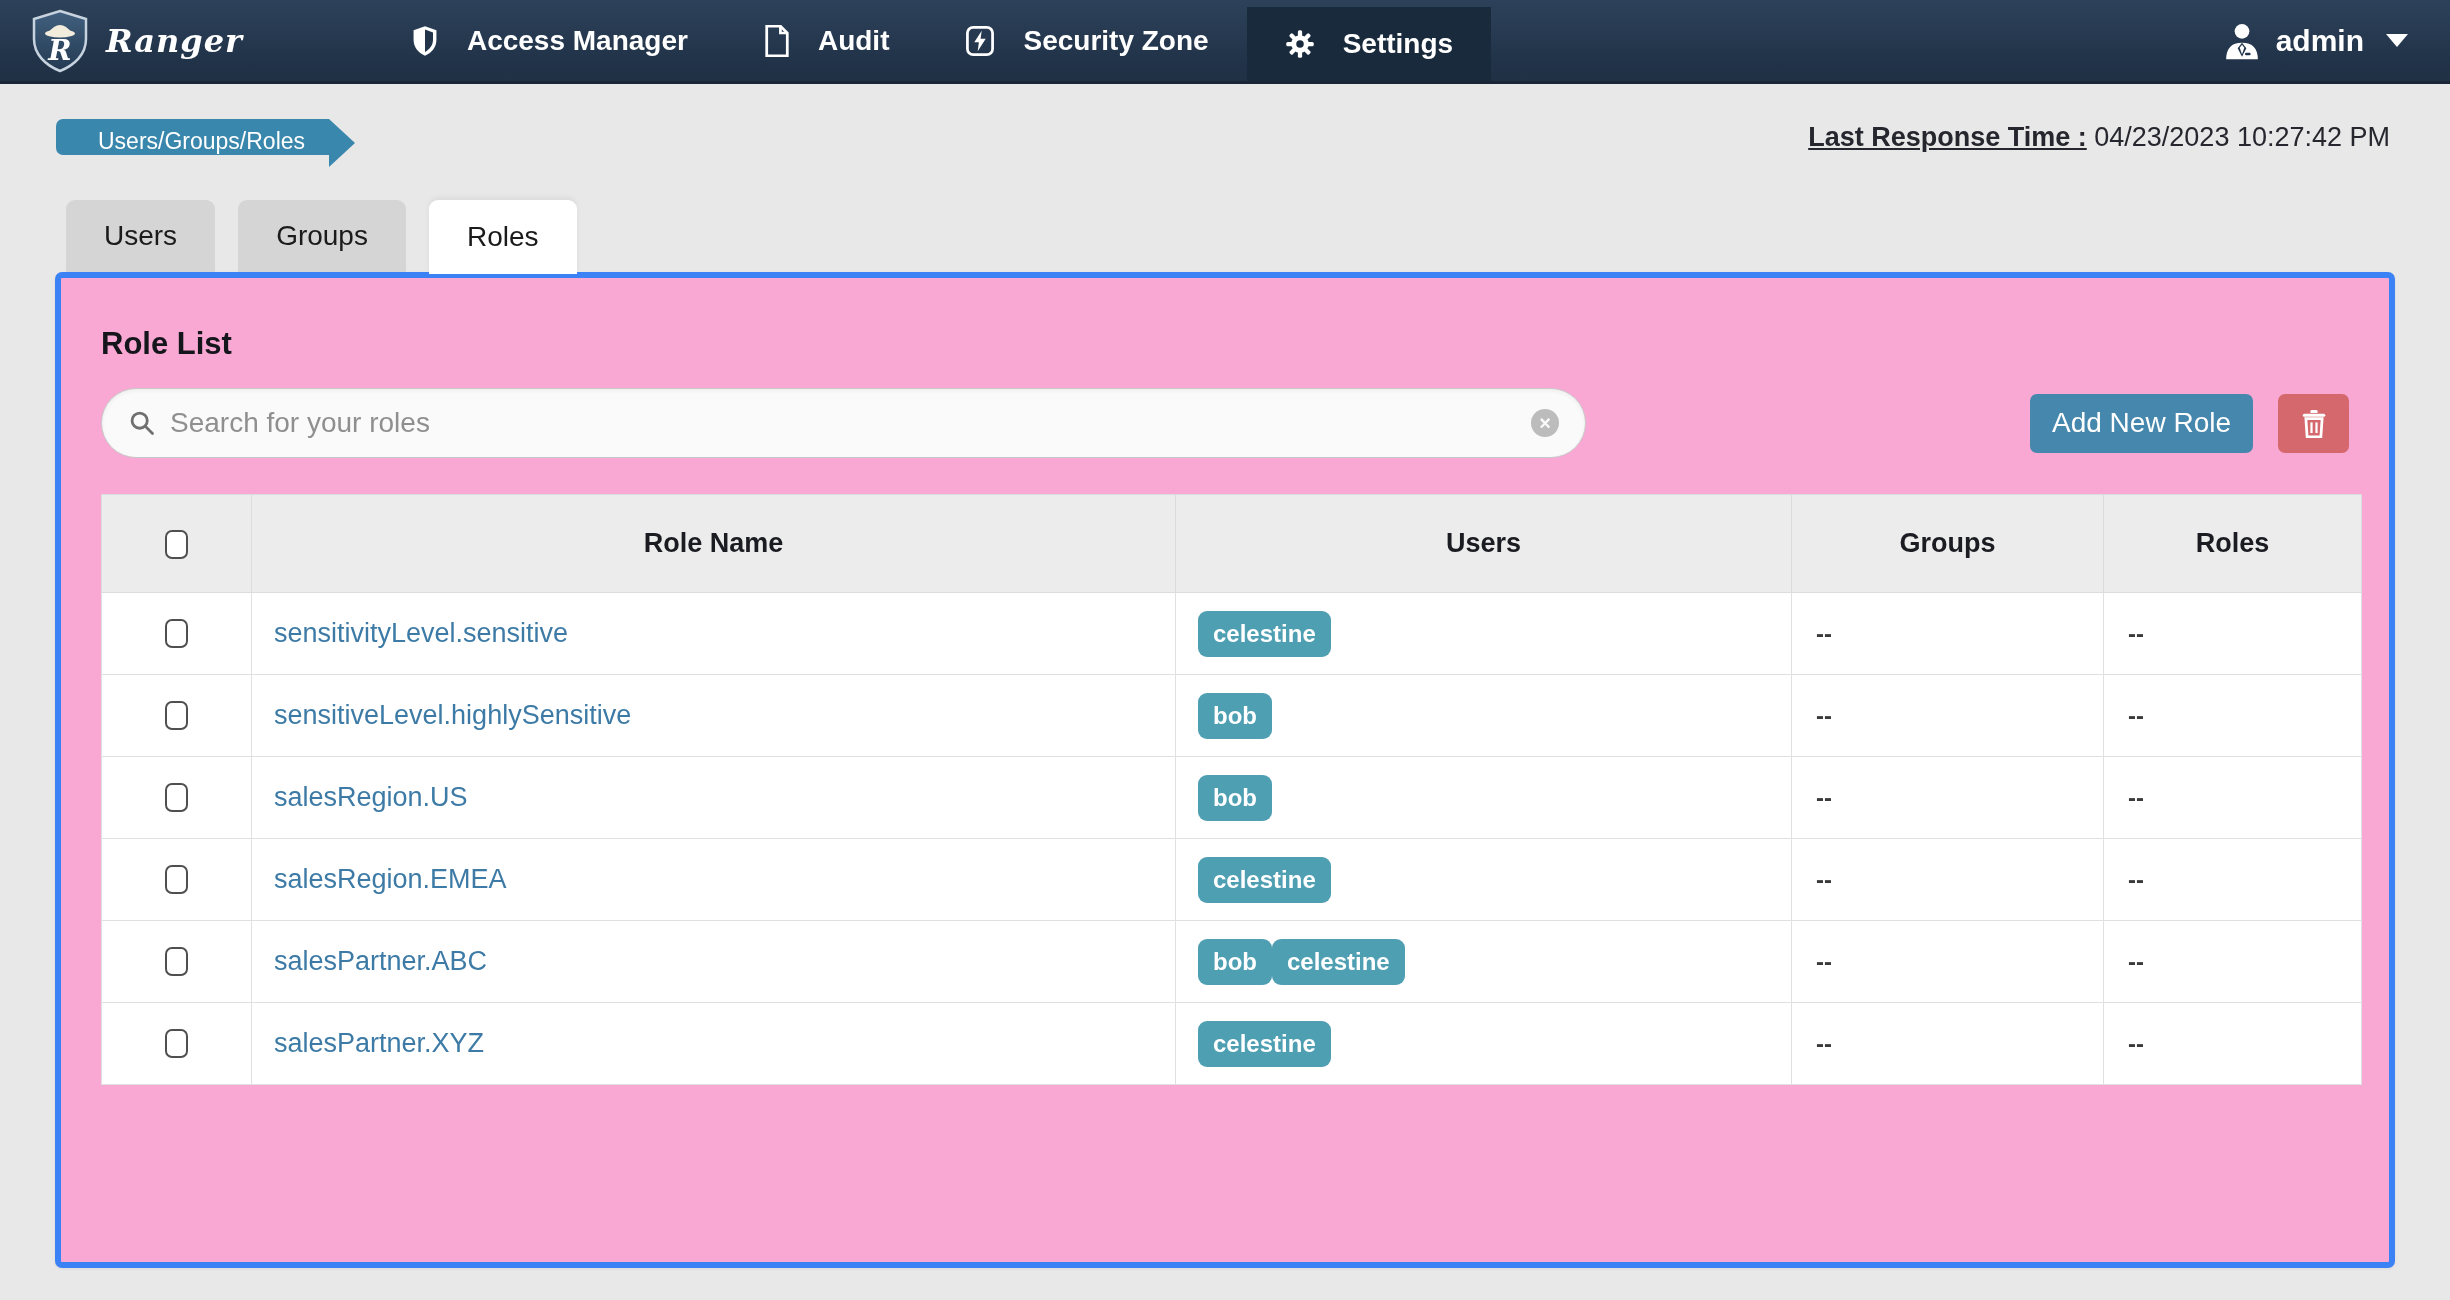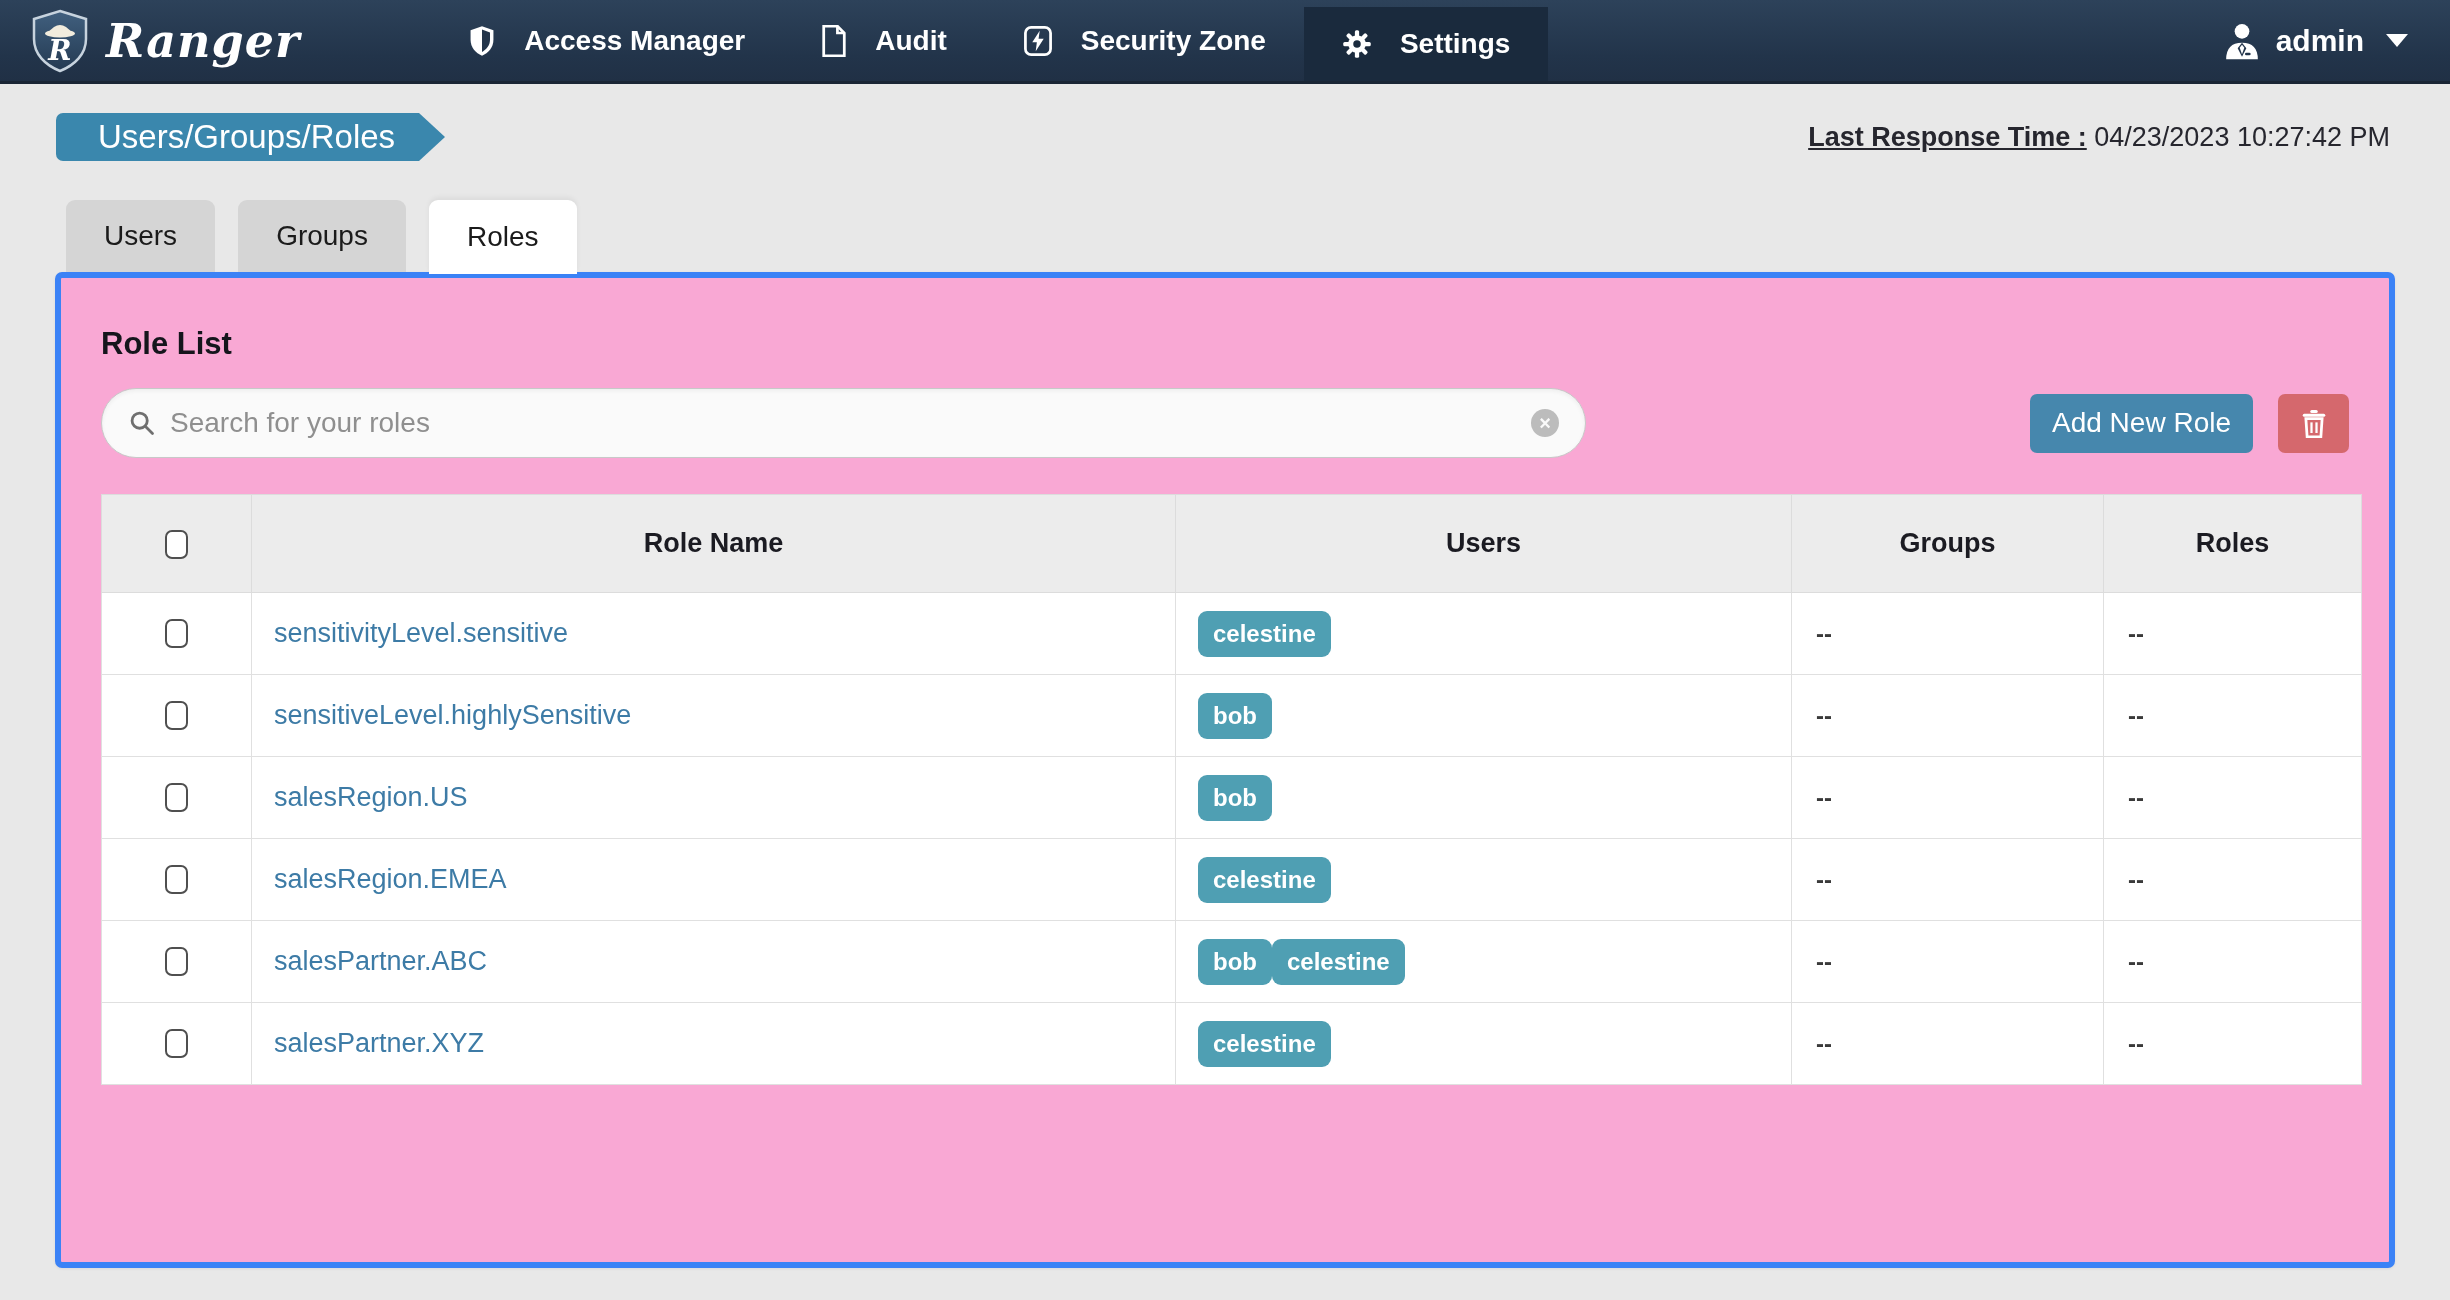--- a/index.html
+++ b/index.html
@@ -25,21 +25,21 @@
     display: flex;
     align-items: center;
     gap: 16px;
     margin-right: 130px;
     cursor: pointer;
   }
   .brand-text {
     font-family: "DejaVu Serif", serif;
     font-style: italic;
     font-weight: bold;
-    font-size: 46px;
+    font-size: 32px;
     color: #ffffff;
     letter-spacing: 1px;
   }
   .nav-items { display: flex; align-items: stretch; }
   .nav-item {
     display: flex;
     align-items: center;
     gap: 28px;
     padding: 0 38px;
     font-size: 28px;
@@ -71,25 +71,25 @@
   
   .crumb-row {
     display: flex;
     align-items: center;
     padding: 28px 60px 0 56px;
     height: 78px;
   }
   .breadcrumb {
     position: relative;
     display: inline-flex;
-    align-items: center;
+    align-items: flex-end;
     background: #3a87ad;
     color: #fff;
-    font-size: 33px;
-    height: 48px;
+    font-size: 23px;
+    height: 36px;
     padding: 0 24px 0 42px;
     border-radius: 7px 0 0 7px;
     cursor: pointer;
   }
   .breadcrumb::after {
     content: "";
     position: absolute;
     left: 100%;
     top: 0;
     width: 0; height: 0;

